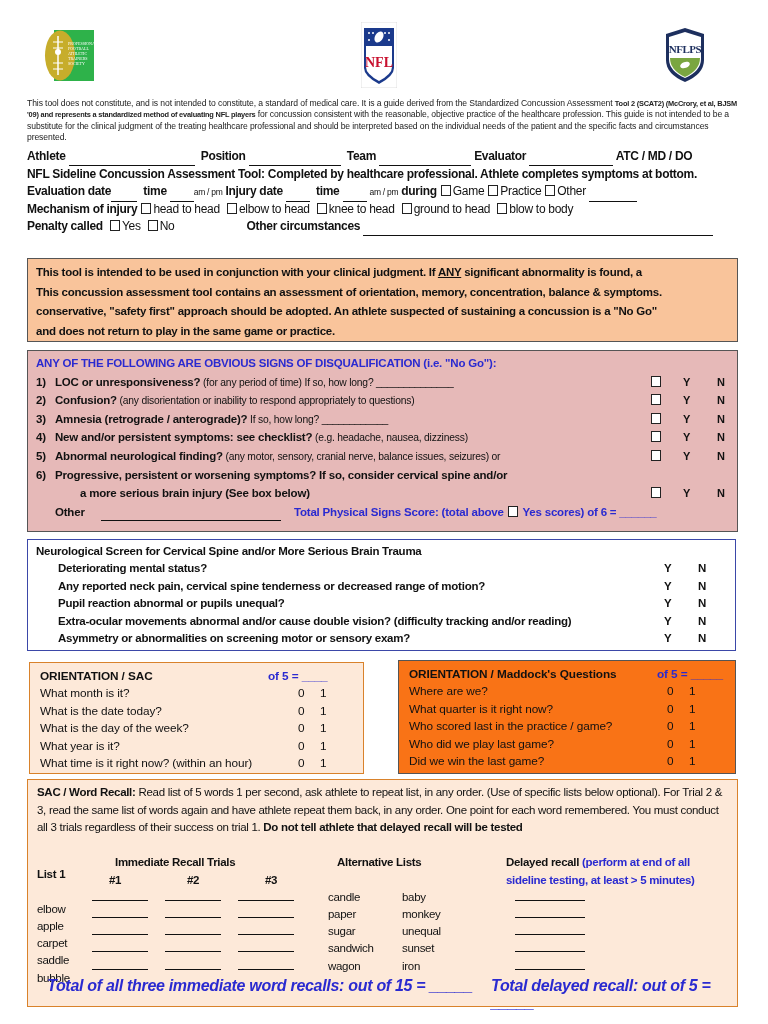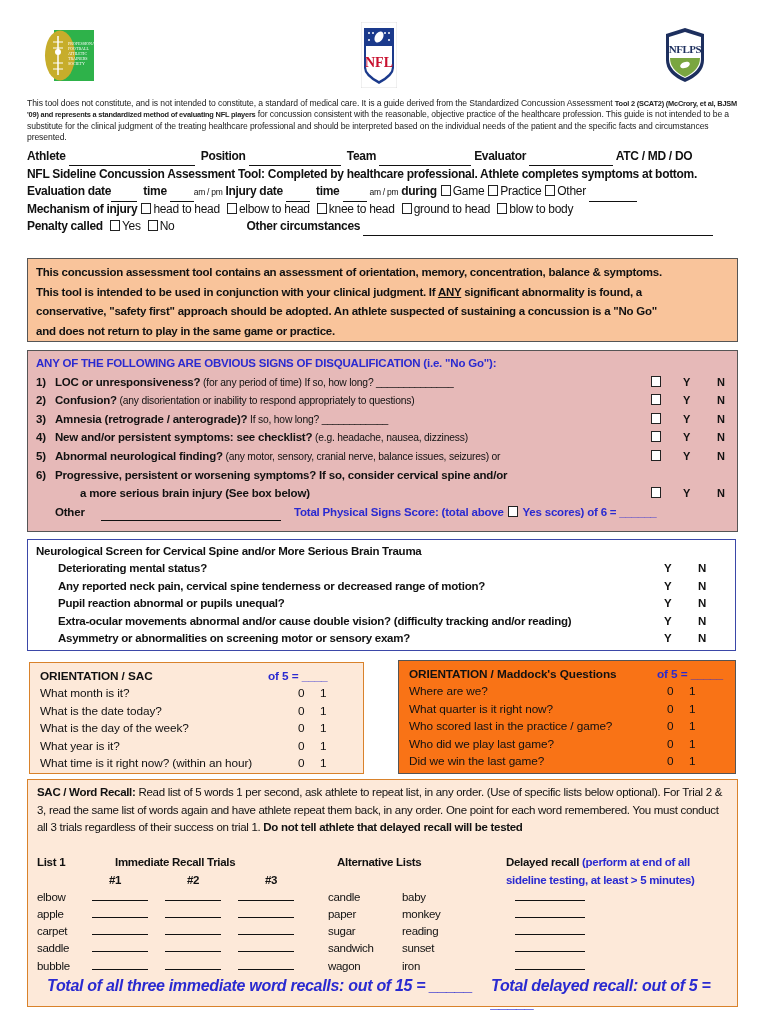--- a/index.html
+++ b/index.html
@@ -46,21 +46,21 @@
   .mad-box { left: 398px; top: 660px; width: 338px; height: 114px; background: #f97316; border: 1.5px solid #555; padding: 5px 10px; font-size: 11.8px; line-height: 17.4px; letter-spacing: -0.1px; }
   .orient .row { position: relative; height: 17.4px; white-space: nowrap; }
   .orient .title { font-weight: bold; }
   .orient .of5 { position: absolute; font-weight: bold; color: #2a2ad0; }
   .orient .zero { position: absolute; }
   .orient .one { position: absolute; }
 
   .recall-box { left: 27px; top: 779px; width: 711px; height: 228px; background: #fde9d9; border: 1.5px solid #d9822b; padding: 4px 9px; font-size: 11.5px; line-height: 17.6px; letter-spacing: -0.3px; }
   .recall-box .para { height: 70.4px; }
   .recall-box .row { position: relative; height: 17.2px; white-space: nowrap; }
-  .recall-box .c-list { position: absolute; left: 0; }
+  .recall-box .c-list { position: absolute; left: 0; margin-top: 12px; }
   .recall-box .c-t1 { position: absolute; left: 55px; }
   .recall-box .c-t2 { position: absolute; left: 128px; }
   .recall-box .c-t3 { position: absolute; left: 201px; }
   .recall-box .c-alt1 { position: absolute; left: 291px; }
   .recall-box .c-alt2 { position: absolute; left: 365px; }
   .recall-box .c-del { position: absolute; left: 469px; }
   .recall-box .blank { display: inline-block; width: 56px; border-bottom: 1px solid #111; height: 12px; }
   .recall-box .blank-d { display: inline-block; width: 70px; border-bottom: 1px solid #111; height: 12px; }
   .recall-box .totals { position: relative; height: 20px; font-weight: bold; color: #2a2ad0; font-size: 16px; font-style: italic; }
 </style>
@@ -153,22 +153,22 @@
     <span>Penalty called</span>
     &nbsp;<span class="box-chk"></span><span class="nb">Yes</span>
     &nbsp;<span class="box-chk"></span><span class="nb">No</span>
     <span style="display:inline-block;width:66px"></span>
     <span>Other circumstances</span>
     <span class="line" style="width:350px"></span>
   </div>
 </div>
 
 <div class="abs orange-box cond">
+  <div><span>This tool is intended to be used in conjunction with your clinical judgment.  If </span><u>ANY</u><span> significant abnormality is found, a</span></div>
   <div>This concussion assessment tool contains an assessment of orientation, memory, concentration, balance &amp; symptoms.</div>
-  <div><span>This tool is intended to be used in conjunction with your clinical judgment.  If </span><u>ANY</u><span> significant abnormality is found, a</span></div>
   <div>conservative, "safety first" approach should be adopted.  An athlete suspected of sustaining a concussion is a "No Go"</div>
   <div>and does not return to play in the same game or practice.</div>
 </div>
 
 <div class="abs pink-box cond">
   <div class="row bold blue">ANY OF THE FOLLOWING ARE OBVIOUS SIGNS OF DISQUALIFICATION (i.e. "No Go"):</div>
 
   <div class="row">
     <span class="num">1)</span>
     <span class="txt"><b>LOC or unresponsiveness?</b><span class="paren"> (for any period of time)  If so, how long? ______________</span></span>
@@ -301,21 +301,21 @@
     <span class="c-alt1">paper</span>
     <span class="c-alt2">monkey</span>
     <span class="c-del" style="left:478px"><span class="blank-d"></span></span>
   </div>
   <div class="row">
     <span class="c-list">carpet</span>
     <span class="c-t1"><span class="blank"></span></span>
     <span class="c-t2"><span class="blank"></span></span>
     <span class="c-t3"><span class="blank"></span></span>
     <span class="c-alt1">sugar</span>
-    <span class="c-alt2">reading</span>
+    <span class="c-alt2">unequal</span>
     <span class="c-del" style="left:478px"><span class="blank-d"></span></span>
   </div>
   <div class="row">
     <span class="c-list">saddle</span>
     <span class="c-t1"><span class="blank"></span></span>
     <span class="c-t2"><span class="blank"></span></span>
     <span class="c-t3"><span class="blank"></span></span>
     <span class="c-alt1">sandwich</span>
     <span class="c-alt2">sunset</span>
     <span class="c-del" style="left:478px"><span class="blank-d"></span></span>

